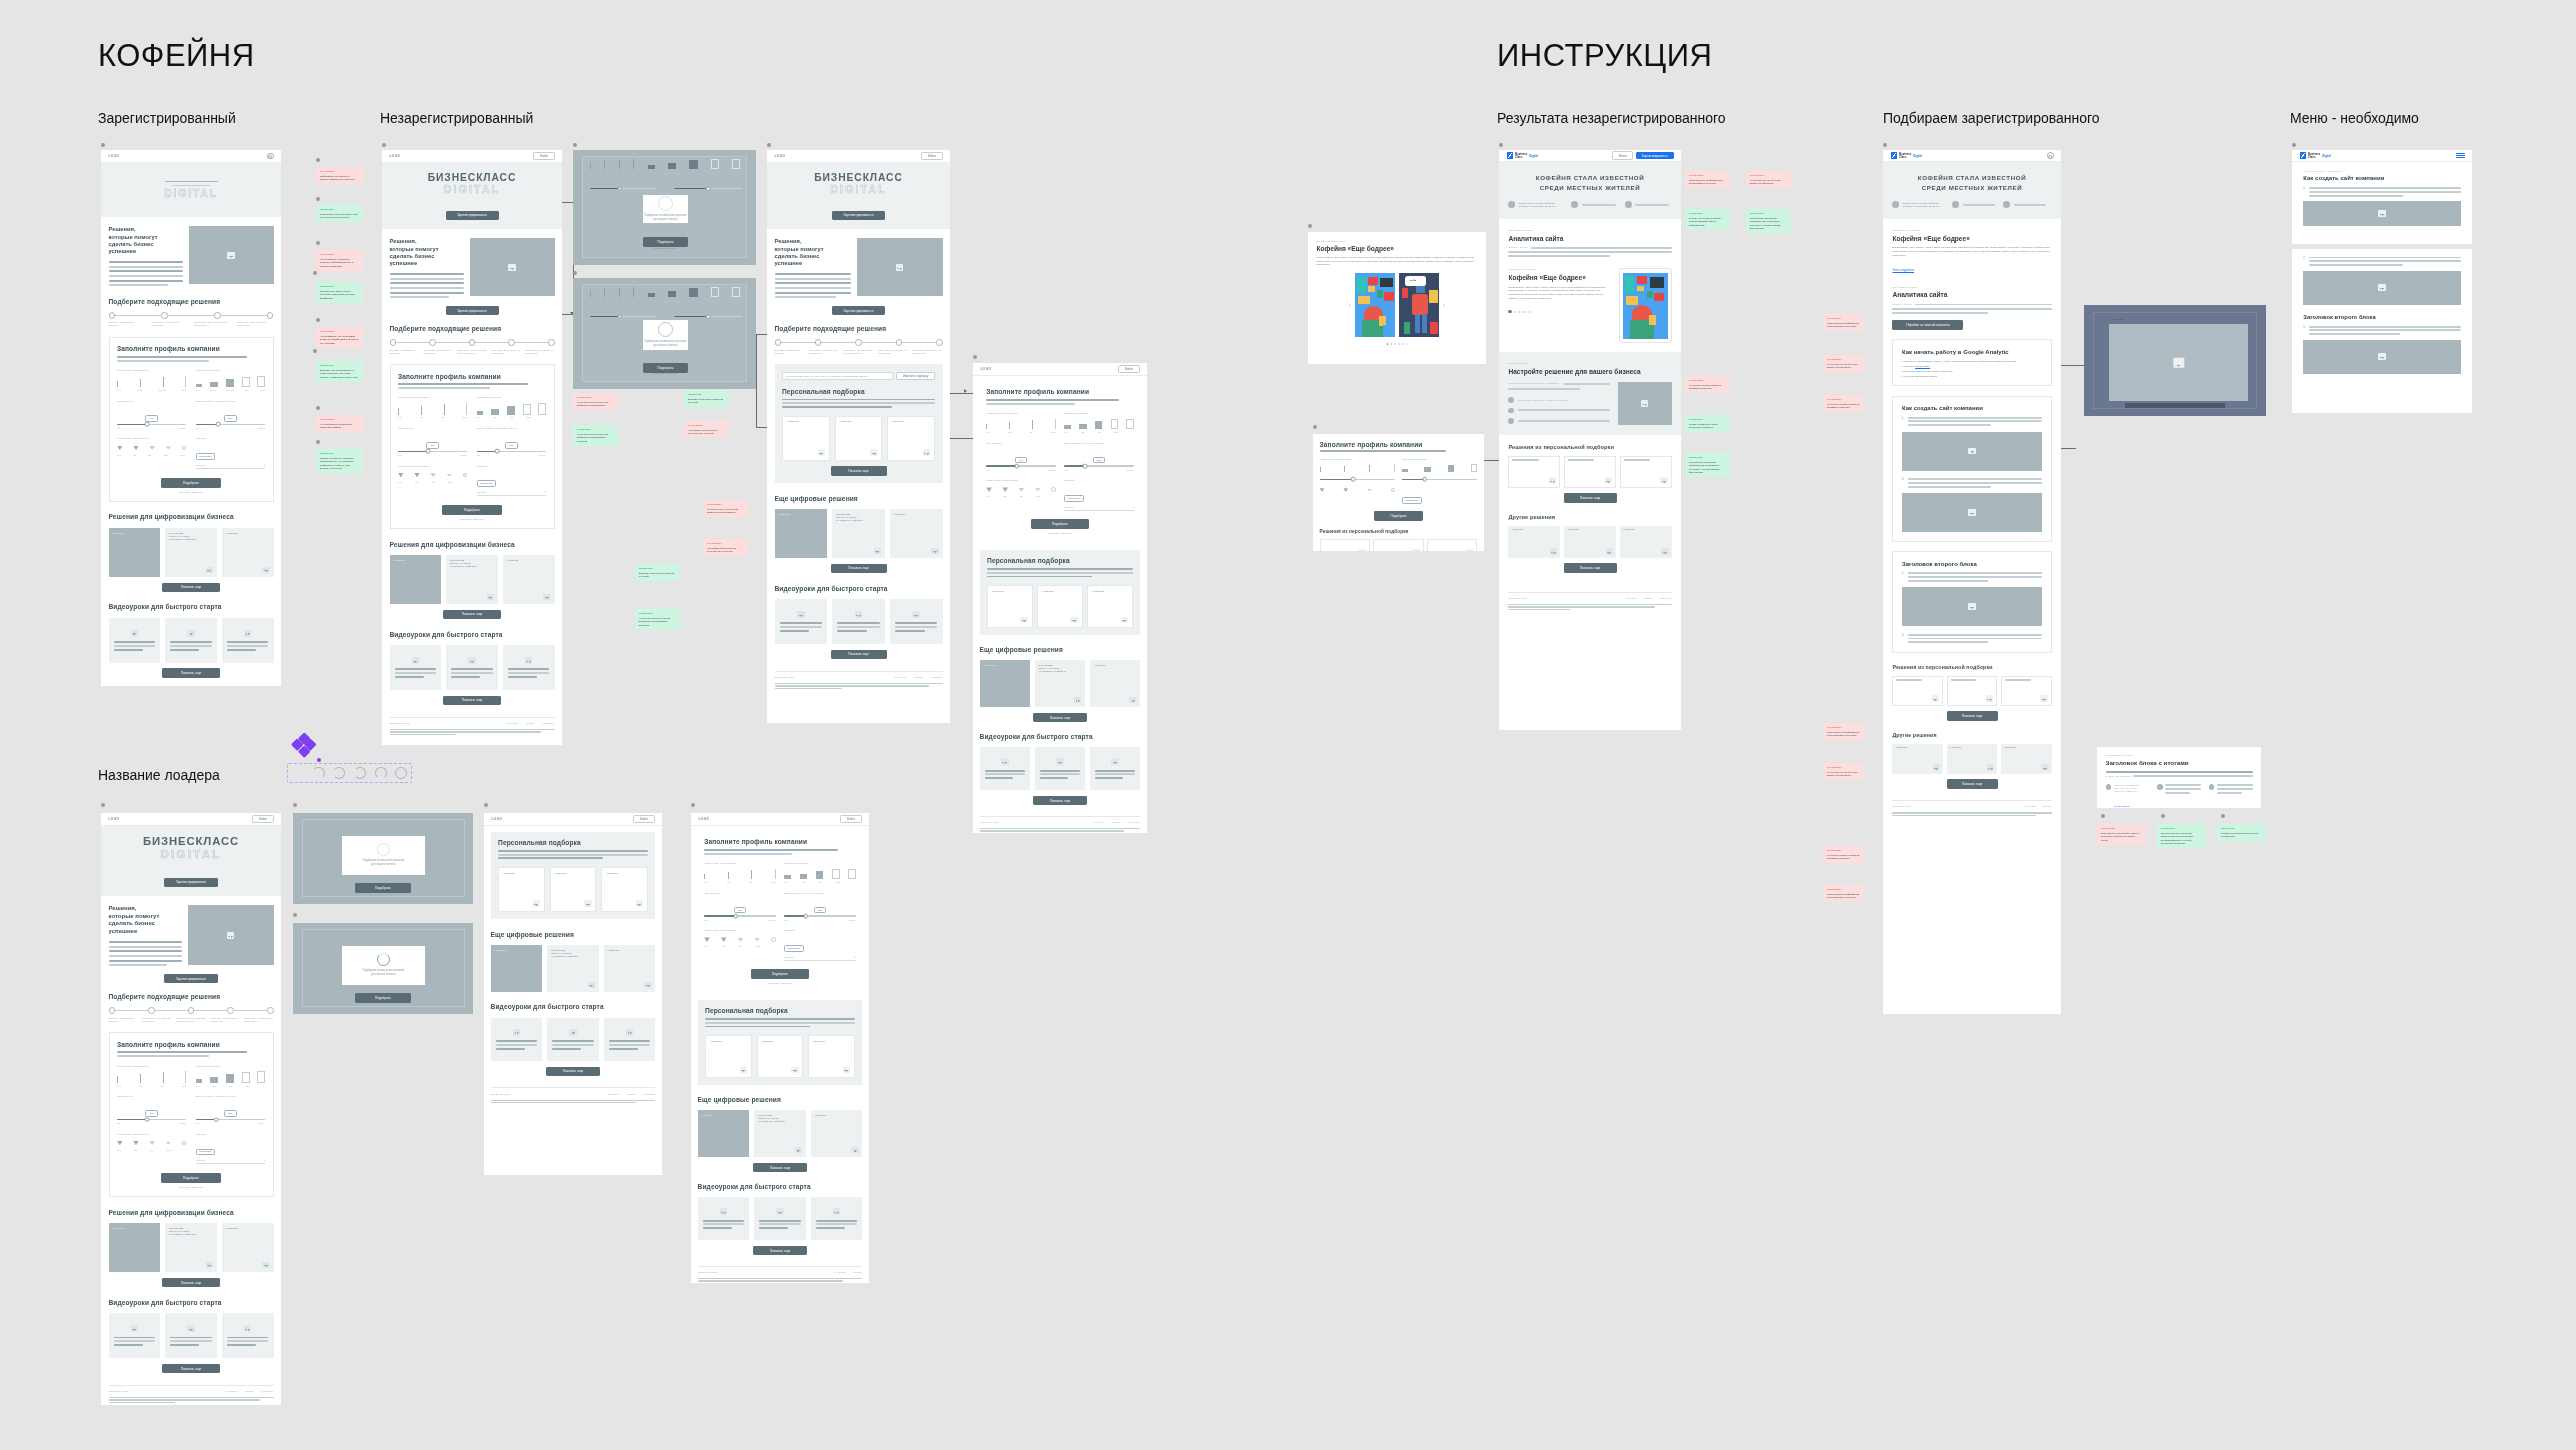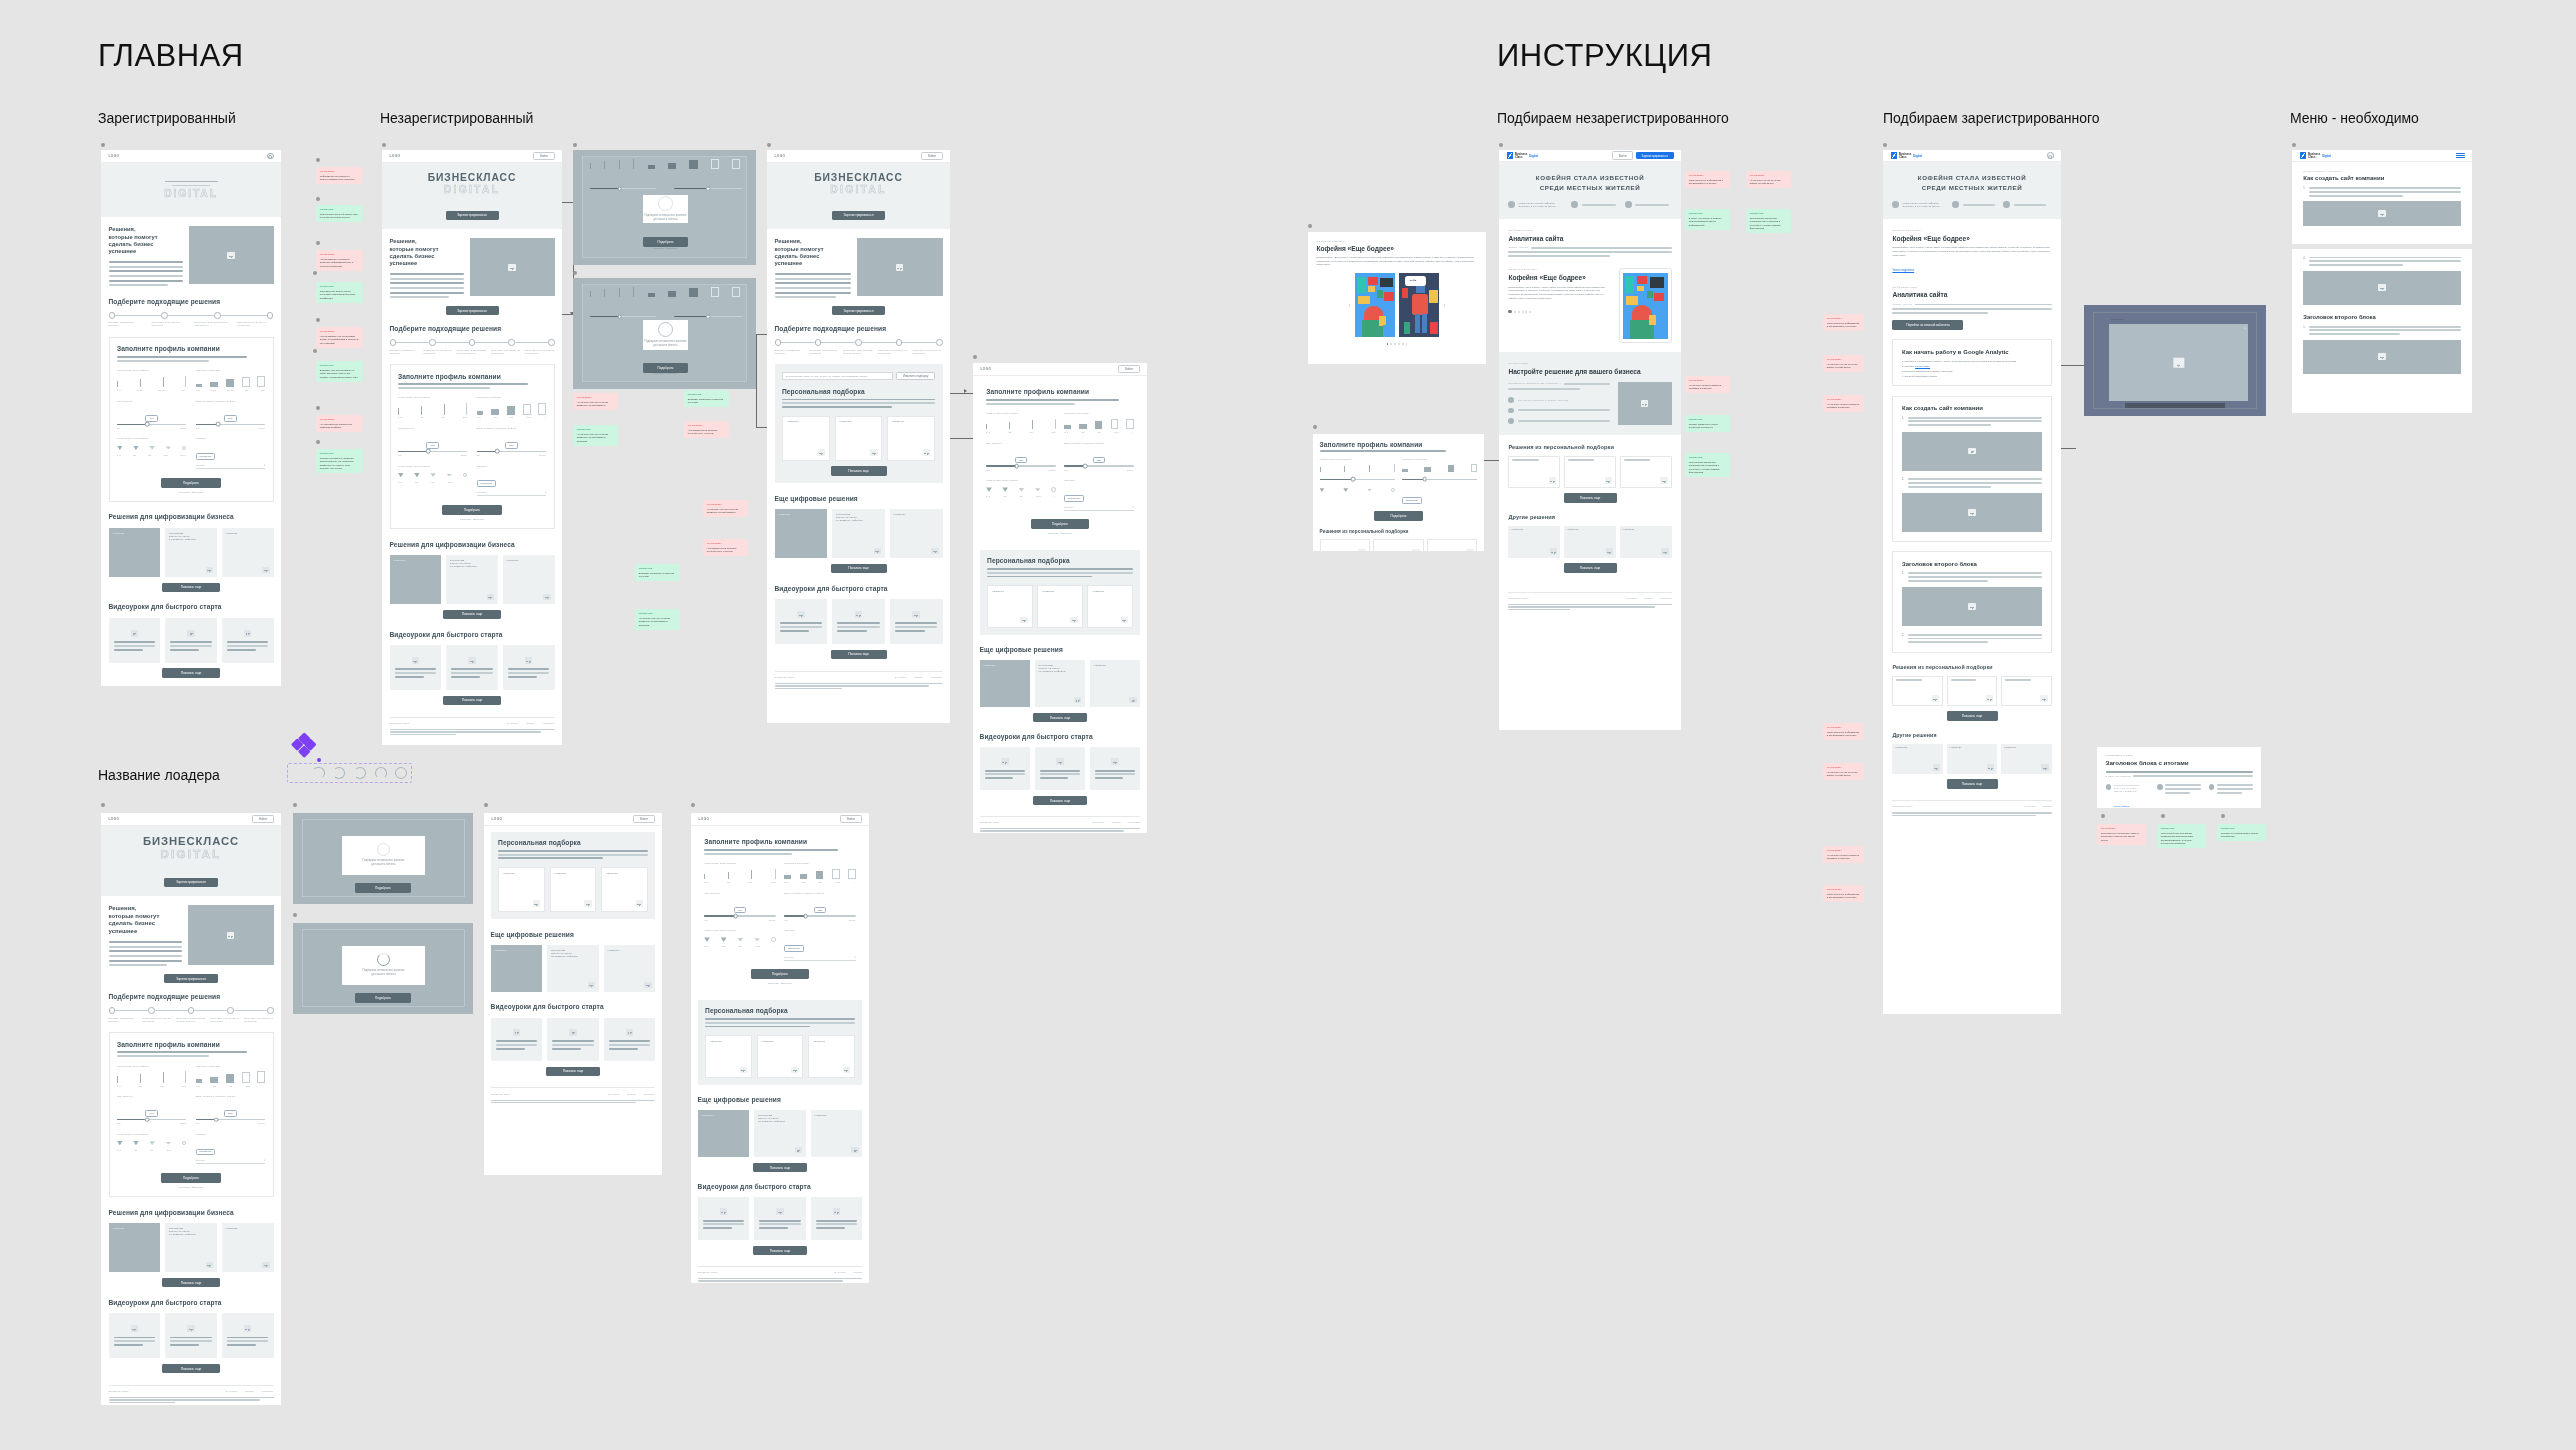--- a/index.html
+++ b/index.html
@@ -197,27 +197,27 @@
   }
 
   .link-blue { color:#1a73e8; font-size:2.6px; text-decoration:underline; }
   .num { font-size:2.6px; color:#6b7a82; }
 </style>
 </head>
 <body>
 
 <div class="board">
 
-  <div class="sec-title" style="left:98px; top:38px;">ГЛАВНАЯ</div>
+  <div class="sec-title" style="left:98px; top:38px;">КОФЕЙНЯ</div>
   <div class="sec-title" style="left:1497px; top:38px;">ИНСТРУКЦИЯ</div>
 
   <div class="grp-title" style="left:98px; top:110px;">Зарегистрированный</div>
   <div class="grp-title" style="left:380px; top:110px;">Незарегистрированный</div>
   <div class="grp-title" style="left:98px; top:767px;">Название лоадера</div>
-  <div class="grp-title" style="left:1497px; top:110px;">Подбираем незарегистрированного</div>
+  <div class="grp-title" style="left:1497px; top:110px;">Результата незарегистрированного</div>
   <div class="grp-title" style="left:1883px; top:110px;">Подбираем зарегистрированного</div>
   <div class="grp-title" style="left:2290px; top:110px;">Меню - необходимо</div>
 
   <div class="conn-l" style="left:532px; top:202px; width:49px; height:0.9px;"></div>
   <div class="conn-l" style="left:532px; top:202px; width:0.9px; height:113px;"></div>
   <div class="conn-l" style="left:532px; top:314px; width:94px; height:0.9px;"></div>
   <div class="conn-l" style="left:573px; top:263px; width:0.9px; height:52px;"></div>
   <div class="arrow down" style="left:570px; top:312px;"></div>
 
   <div class="conn-l" style="left:756px; top:334px; width:28px; height:0.9px;"></div>

